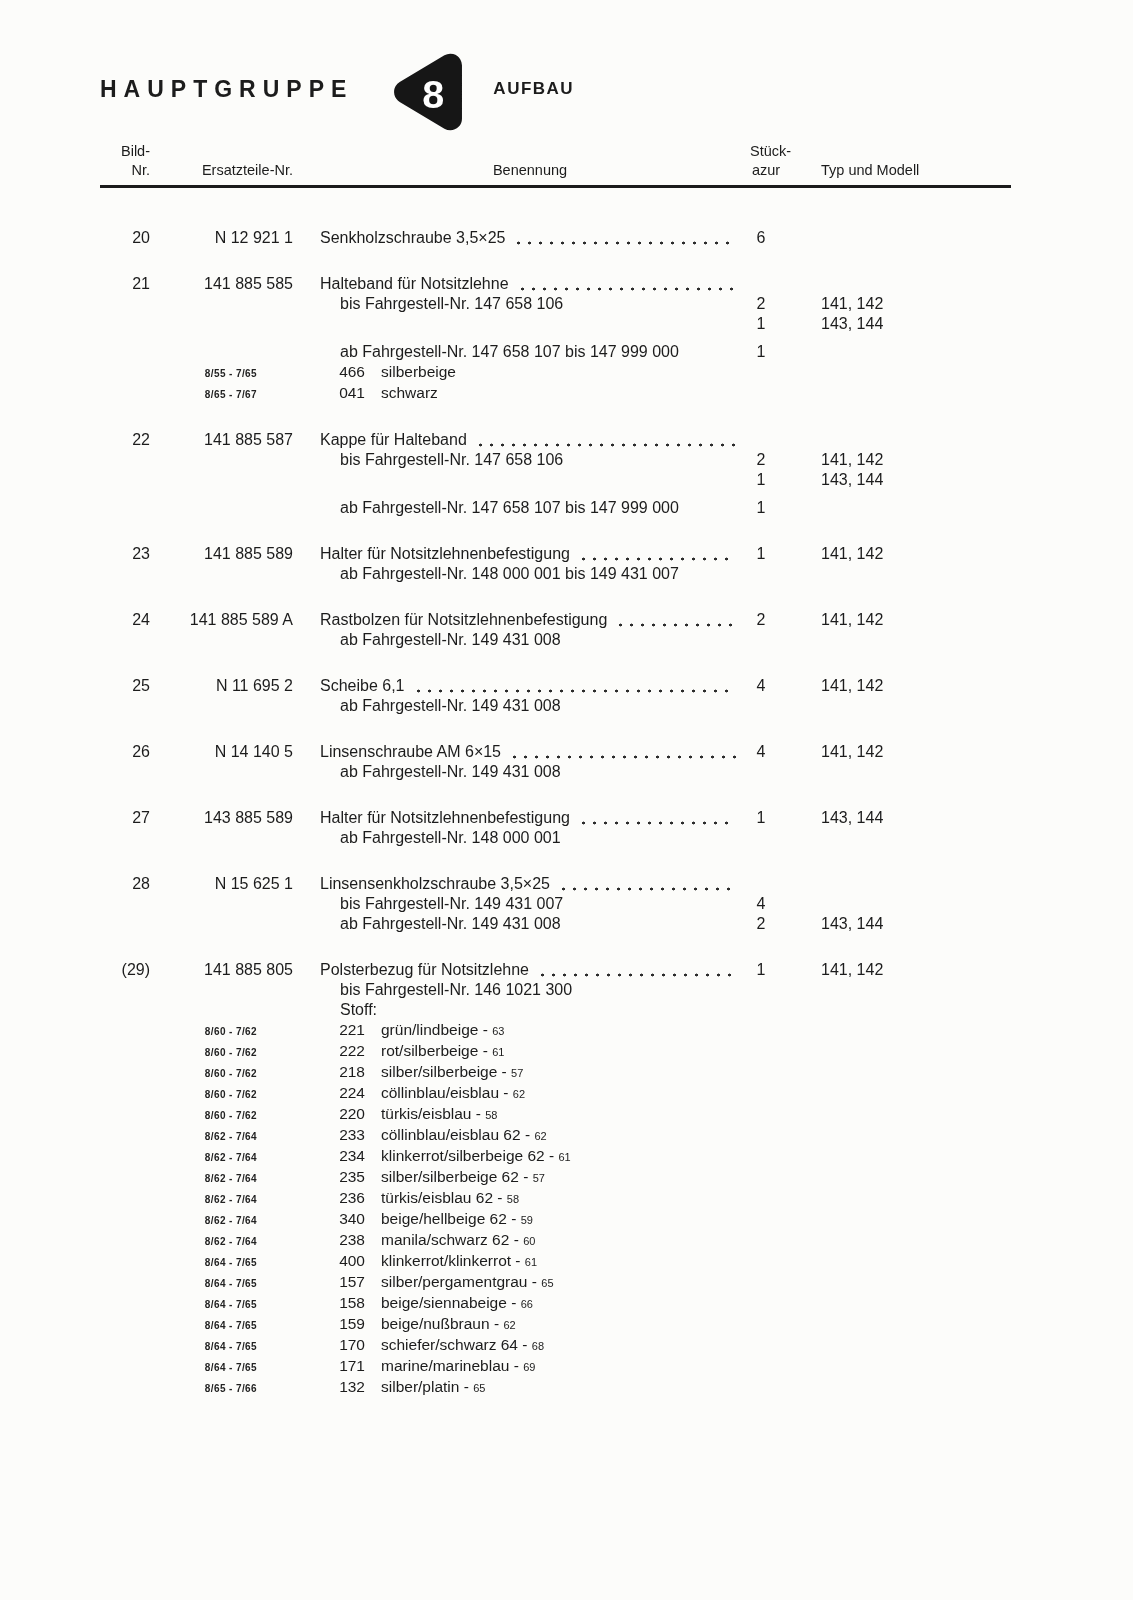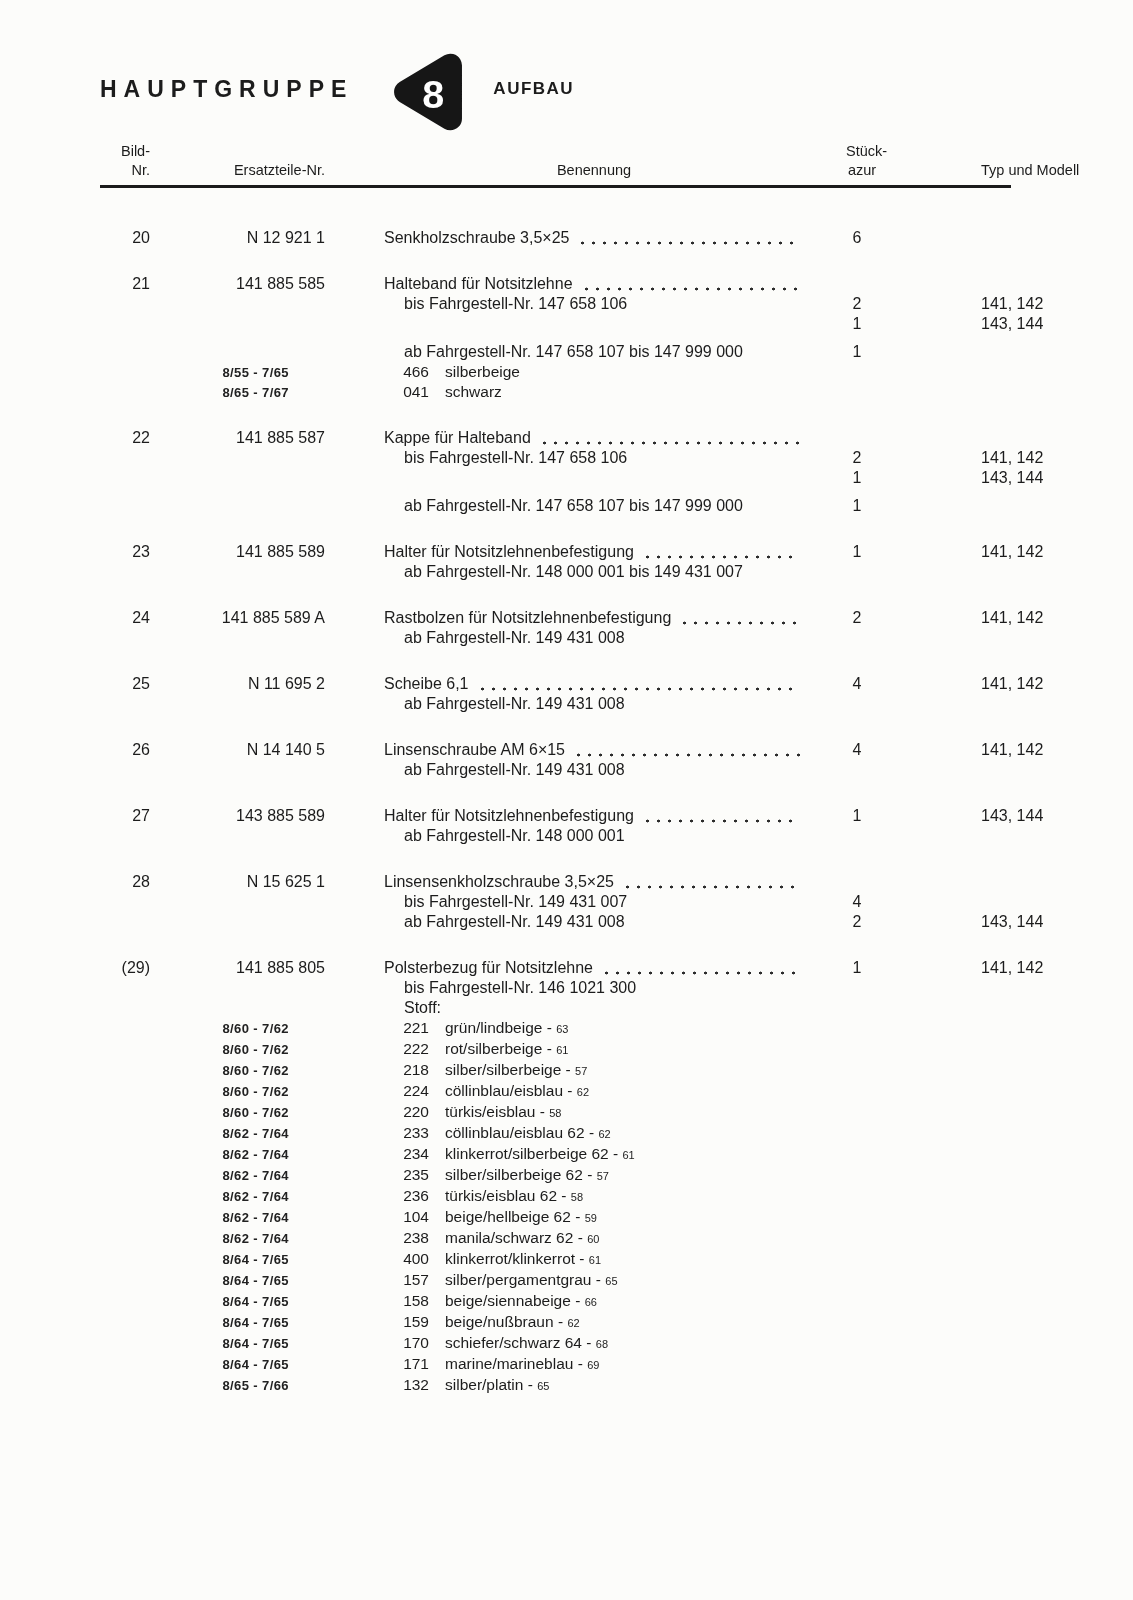--- a/index.html
+++ b/index.html
@@ -14,38 +14,38 @@
     overflow:hidden;
   }
   
   .masthead{display:flex;align-items:center;height:86px;}
   .group-label{font-size:23px;font-weight:700;letter-spacing:7px;white-space:nowrap;}
   .badge{position:relative;width:86px;height:88px;margin-left:32px;flex:0 0 auto;transform:translateY(3px);}
   .badge svg{display:block;width:86px;height:88px;}
   .badge text{font-family:"Liberation Sans", sans-serif;font-weight:700;font-size:46px;fill:#ffffff;}
   .section-label{font-size:17px;font-weight:700;letter-spacing:1.5px;margin-left:22px;}
   
-  .grid{display:grid;grid-template-columns:56px 164px 420px 42px 34px 195px;width:911px;gap:32px;}
+  .grid{display:grid;grid-template-columns:56px 164px 420px 42px 34px 195px;width:911px;}
   .td{line-height:20px;font-size:16px;}
   .thead{align-items:end;margin-top:2px;min-height:46px;}
   .th{font-size:14.5px;line-height:1.32;font-weight:400;}
   .th.bild{text-align:left;padding-left:10px;}
   .th.part{padding-left:29px;text-align:left;}
   .th.name{text-align:center;}
   .th.qty{text-align:left;padding-left:10px;white-space:nowrap;}
   .th.model{padding-left:6px;white-space:nowrap;}
   .rule{width:911px;height:2.5px;background:#1b1b1b;}
   .top-rule{margin-top:5px;}
   
   #rows{padding-top:40px;}
   .group + .group{margin-top:26px;}
   .tr.gap{margin-top:8px;}
   .td.bild{text-align:right;padding-right:6px;white-space:nowrap;}
   .td.part{text-align:right;padding-right:27px;white-space:nowrap;}
-  .date{font-size:13px;font-weight:700;letter-spacing:0.4px;margin-right:36px;color:#222;}
+  .date{font-size:10px;font-weight:700;letter-spacing:0.4px;margin-right:36px;color:#222;}
   .td.name{white-space:nowrap;}
   .td.name.indent{padding-left:20px;}
   .td.name.flexline{display:flex;align-items:baseline;white-space:nowrap;}
   .leader{flex:1 1 auto;align-self:flex-end;height:4px;margin:0 4px 3px 12px;
     background-image:radial-gradient(circle at 1.5px 2px,#2c2c2c 1.25px,transparent 1.7px);
     background-size:11px 4px;background-repeat:repeat-x;background-position:left bottom;}
   .td.qty{text-align:center;white-space:nowrap;}
   .td.model{white-space:nowrap;padding-left:5px;}
   .tr.color .td{line-height:19px;font-size:15.5px;}
   .code{display:inline-block;width:45px;text-align:right;margin-right:16px;}
@@ -427,21 +427,21 @@
           <div class="td bild"></div>
           <div class="td part"><span class="date">8/62 - 7/64</span></div>
           <div class="td name"><span class="code">236</span><span class="cname">türkis/eisblau 62<span class="dash"> - </span><span class="suffix">58</span></span></div>
           <div class="td qty"></div>
           <div class="td sp"></div>
           <div class="td model"></div>
         </div>
         <div class="tr grid color">
           <div class="td bild"></div>
           <div class="td part"><span class="date">8/62 - 7/64</span></div>
-          <div class="td name"><span class="code">104</span><span class="cname">beige/hellbeige 62<span class="dash"> - </span><span class="suffix">59</span></span></div>
+          <div class="td name"><span class="code">340</span><span class="cname">beige/hellbeige 62<span class="dash"> - </span><span class="suffix">59</span></span></div>
           <div class="td qty"></div>
           <div class="td sp"></div>
           <div class="td model"></div>
         </div>
         <div class="tr grid color">
           <div class="td bild"></div>
           <div class="td part"><span class="date">8/62 - 7/64</span></div>
           <div class="td name"><span class="code">238</span><span class="cname">manila/schwarz 62<span class="dash"> - </span><span class="suffix">60</span></span></div>
           <div class="td qty"></div>
           <div class="td sp"></div>

